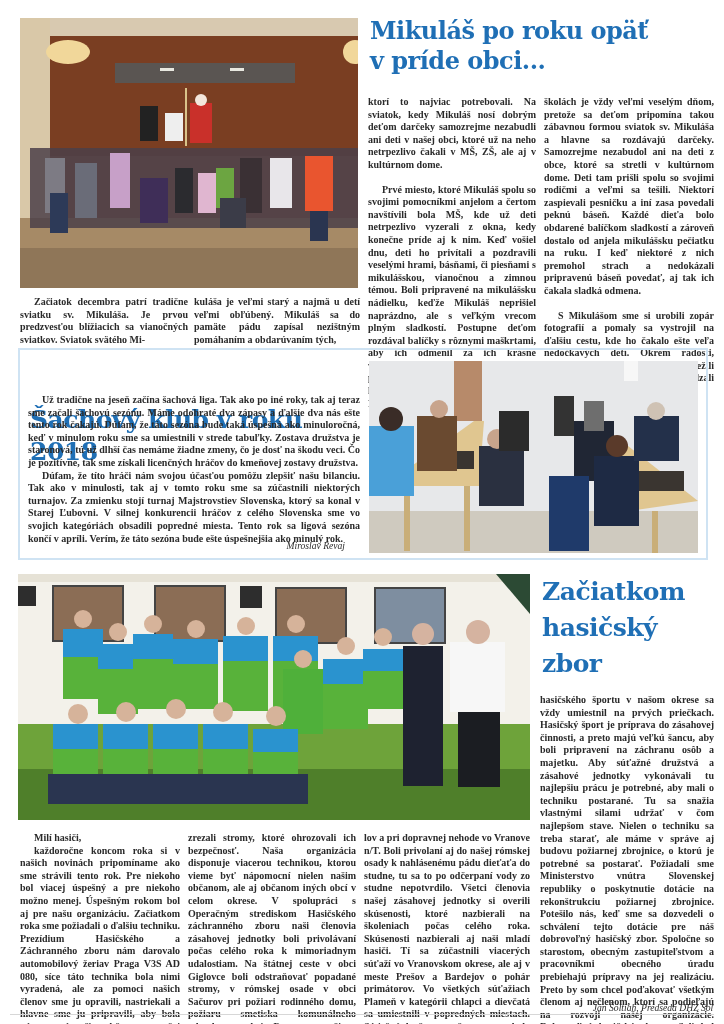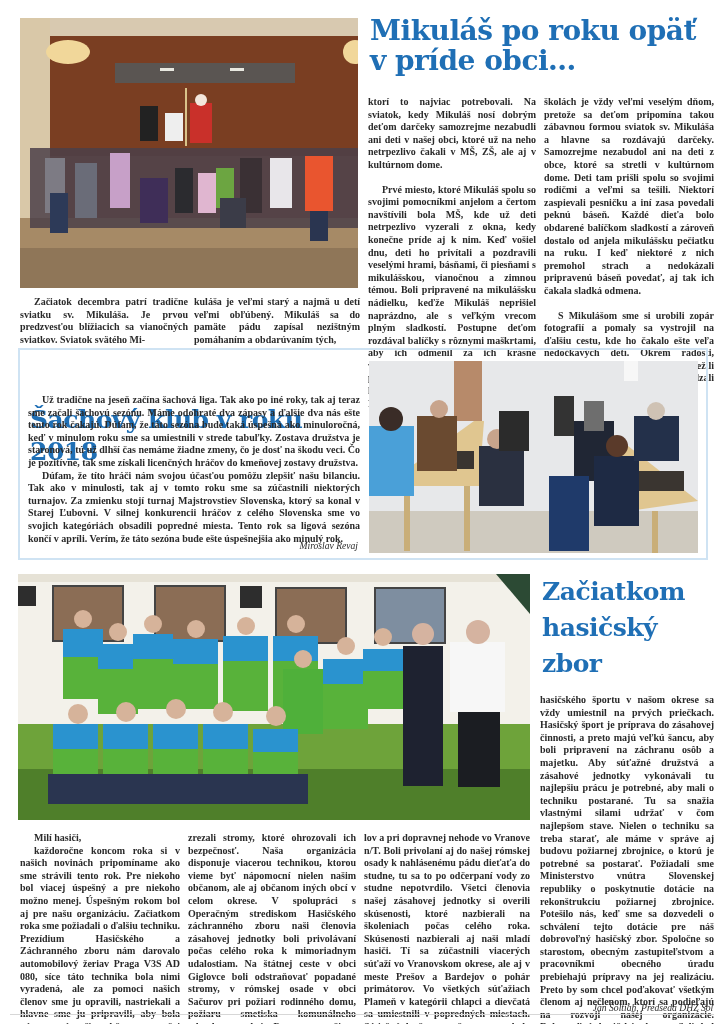--- a/index.html
+++ b/index.html
@@ -49,21 +49,21 @@
       <rect x="220" y="140" width="22" height="55" fill="#3a3034"></rect>
       <rect x="250" y="140" width="22" height="50" fill="#e8e6ea"></rect>
       <rect x="285" y="138" width="28" height="55" fill="#e9552f"></rect>
       <rect x="290" y="193" width="18" height="30" fill="#2a3550"></rect>
       <rect x="30" y="175" width="18" height="40" fill="#2d3a58"></rect>
       <rect x="200" y="180" width="26" height="30" fill="#3b3c48"></rect>
     </g>
   </svg>
 </div>
 
-<div class="abs headline" style="left:370px;top:16px;width:350px;font-size:28px;line-height:30px;">
+<div class="abs headline" style="left:370px;top:16px;width:350px;font-size:24px;line-height:30px;">
   <div>Mikuláš po roku opäť</div>
   <div>v príde obci...</div>
 </div>
 
 <div class="abs txt" style="left:20px;top:296px;width:168px;">
   <p>Začiatok decembra patrí tradične sviatku sv. Mikuláša. Je prvou predzvesťou blížiacich sa vianočných sviatkov. Sviatok svätého Mi-</p>
 </div>
 <div class="abs txt" style="left:194px;top:296px;width:166px;">
   <p class="noind">kuláša je veľmi starý a najmä u detí veľmi obľúbený. Mikuláš sa do pamäte pádu zapísal nezištným pomáhaním a obdarúvaním tých,</p>
 </div>
@@ -77,21 +77,21 @@
 </div>
 
 <div class="abs chess-box" style="left:18px;top:348px;width:690px;height:212px;"></div>
 
 <div class="abs headline" style="left:30px;top:356px;width:340px;font-size:25px;line-height:32px;margin-top:48px;">Šachový klub v roku 2018</div>
 
 <div class="abs txt" style="left:28px;top:394px;width:332px;">
   <p>Už tradične na jeseň začína šachová liga. Tak ako po iné roky, tak aj teraz sme začali šachovú sezónu. Máme odohraté dva zápasy a ďalšie dva nás ešte tento rok čakajú. Dúfam, že táto sezóna bude taká úspešná ako minuloročná, keď v minulom roku sme sa umiestnili v strede tabuľky. Zostava družstva je staronová, tú už dlhší čas nemáme žiadne zmeny, čo je dosť na škodu veci. Čo je pozitívne, tak sme získali licenčných hráčov do kmeňovej zostavy družstva.</p>
   <p>Dúfam, že títo hráči nám svojou účasťou pomôžu zlepšiť našu bilanciu. Tak ako v minulosti, tak aj v tomto roku sme sa zúčastnili niektorých turnajov. Za zmienku stojí turnaj Majstrovstiev Slovenska, ktorý sa konal v Starej Ľubovni. V silnej konkurencii hráčov z celého Slovenska sme vo svojich kategóriách obsadili popredné miesta. Tento rok sa ligová sezóna končí v apríli. Verím, že táto sezóna bude ešte úspešnejšia ako minulý rok.</p>
 </div>
-<div class="abs sig" style="left:200px;top:540px;width:158px;font-style:italic;">Miroslav Revaj</div>
+<div class="abs sig" style="left:187px;top:540px;width:158px;font-style:italic;">Miroslav Revaj</div>
 
 <div class="photo" style="left:369px;top:361px;width:329px;height:192px;" title="Hráči šachu pri stoloch počas turnaja">
   <svg width="329" height="192" viewBox="0 0 329 192">
     <rect width="329" height="192" fill="#e7e8ea"></rect>
     <rect x="85" y="0" width="28" height="60" fill="#b78a6a"></rect>
     <rect x="255" y="0" width="14" height="20" fill="#f7f7f7"></rect>
     <rect x="0" y="150" width="329" height="42" fill="#cfcabf"></rect>
 
     <polygon points="15,125 105,60 115,60 110,125" fill="#e0c690"></polygon>
     <rect x="35" y="125" width="6" height="65" fill="#c9ae78"></rect>

